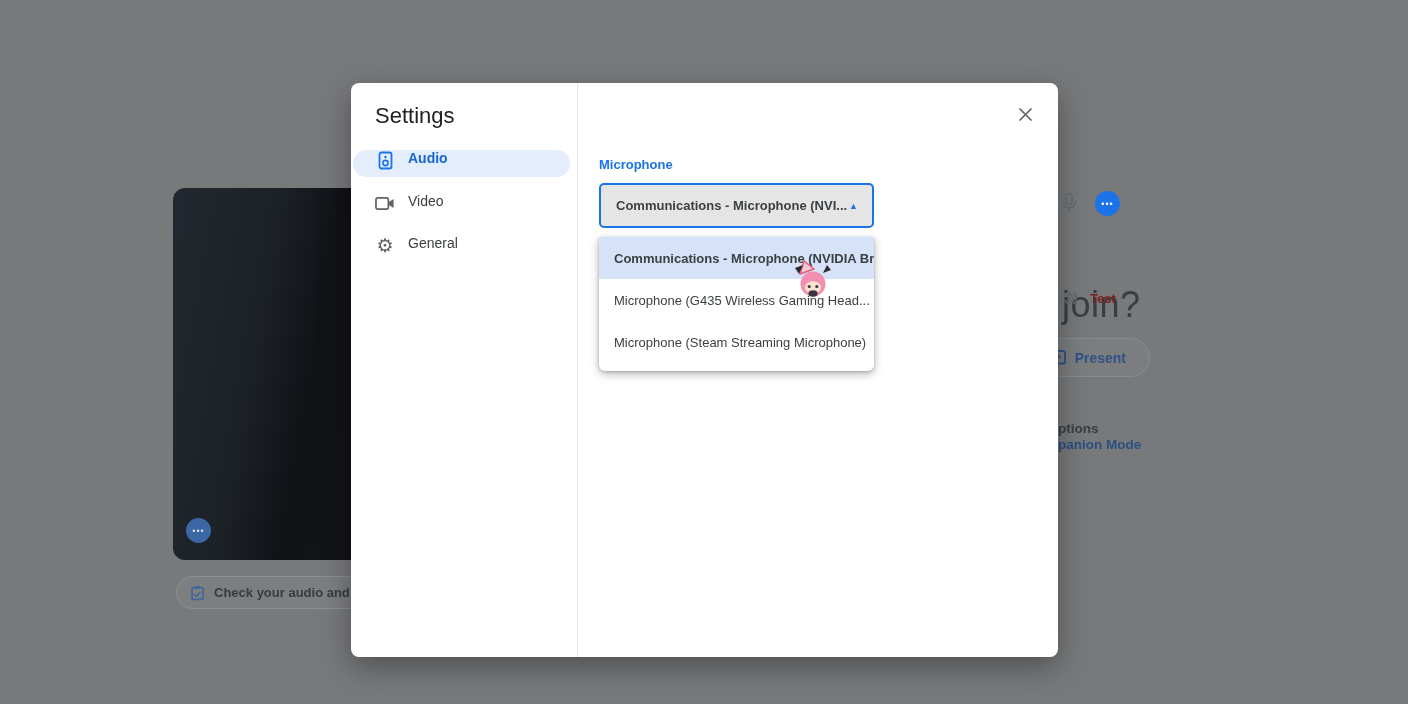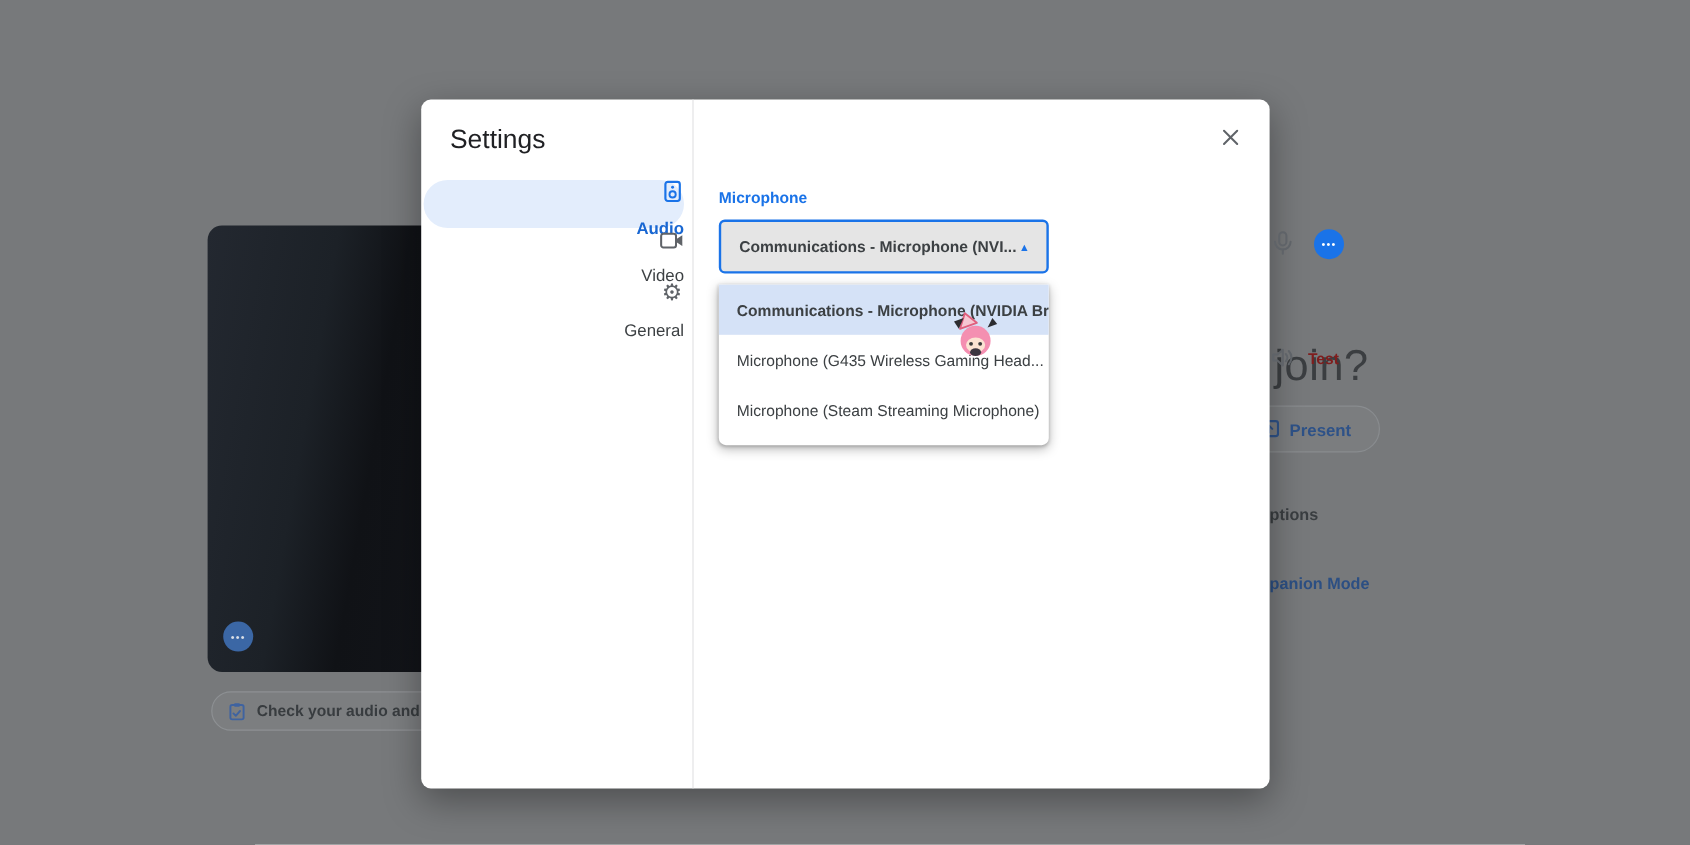--- a/index.html
+++ b/index.html
@@ -30,40 +30,40 @@
   .present-pill {
     position:absolute; left:1004px; top:338px; width:146px; height:39px;
     border:1px solid #898c8f; border-radius:20px; background:rgba(255,255,255,0.03);
     display:flex; align-items:center; justify-content:flex-end; gap:9px; padding-right:23px;
     color:#2e5288; font-size:14px; font-weight:bold;
   }
   .bg-options-text {
     position:absolute; left:1058px; top:421px; font-size:13.5px; font-weight:bold; color:#3a3e41;
   }
   .bg-companion-text {
-    position:absolute; left:1058px; top:479px; font-size:13.5px; font-weight:bold; color:#2c4f83;
+    position:absolute; left:1058px; top:437px; font-size:13.5px; font-weight:bold; color:#2c4f83;
   }
 
   
   .dialog {
     position:absolute; left:351px; top:83px; width:707px; height:574px;
     background:#fff; border-radius:8px; box-shadow:0 10px 30px rgba(0,0,0,0.35); z-index:10;
   }
   .dialog-divider { position:absolute; left:226px; top:0; width:1px; height:574px; background:#e3e3e5; }
   .dialog-title { position:absolute; left:24px; top:102px_; top:20px; font-size:22px; color:#202124; }
   .close-btn {
     position:absolute; left:660px; top:17px; width:28px; height:28px;
     display:flex; align-items:center; justify-content:center; cursor:pointer;
   }
 
   
   .nav-item {
-    position:absolute; left:2px; width:217px; height:40px; border-radius:20px;
-    display:flex; align-items:flex-end; gap:13px; padding-left:22px; cursor:pointer;
-    font-size:14px; color:#3c4043;flex-direction:column;
+    position:absolute; left:2px; width:217px; height:27px; border-radius:20px;
+    display:flex; align-items:flex-start; gap:13px; padding-left:22px; cursor:pointer;
+    font-size:14px; color:#3c4043;
   }
   .nav-item.selected { background:#e3edfc; color:#1967d2; font-weight:bold; }
   .nav-audio { top:67px; }
   .nav-video { top:110px; }
   .nav-general { top:152px; }
   .nav-icon { width:20px; height:20px; display:flex; align-items:center; justify-content:center; }
   .gear-glyph { font-size:19px; color:#5f6368; line-height:1; }
 
   
   .section-label { position:absolute; left:248px; top:74px; font-size:13px; font-weight:bold; color:#1a73e8; }

